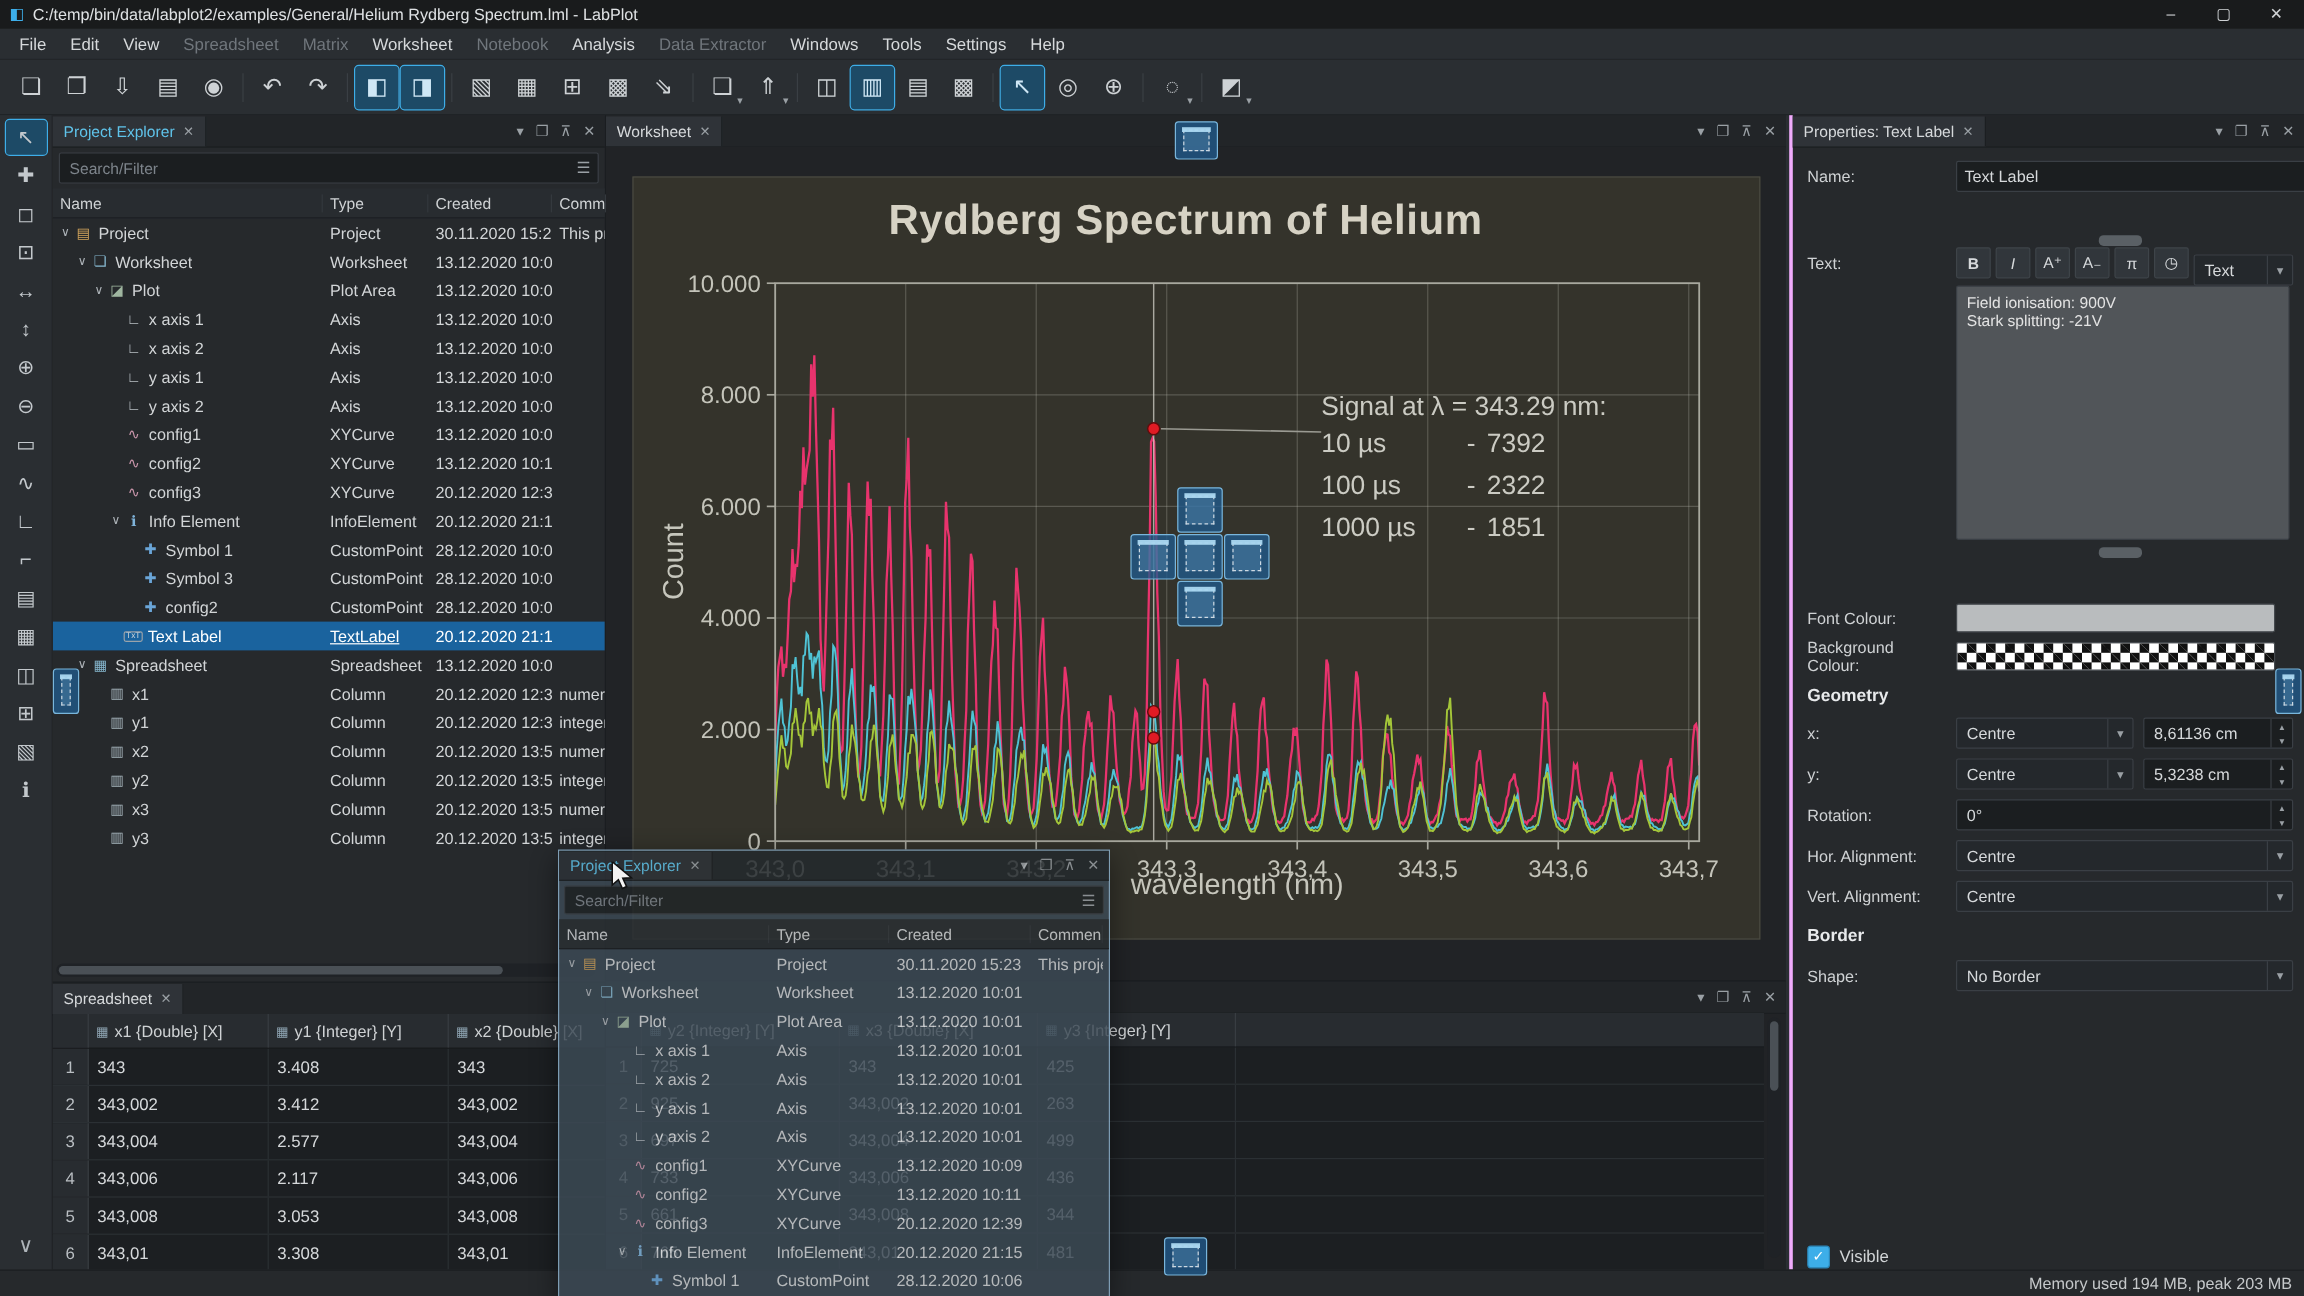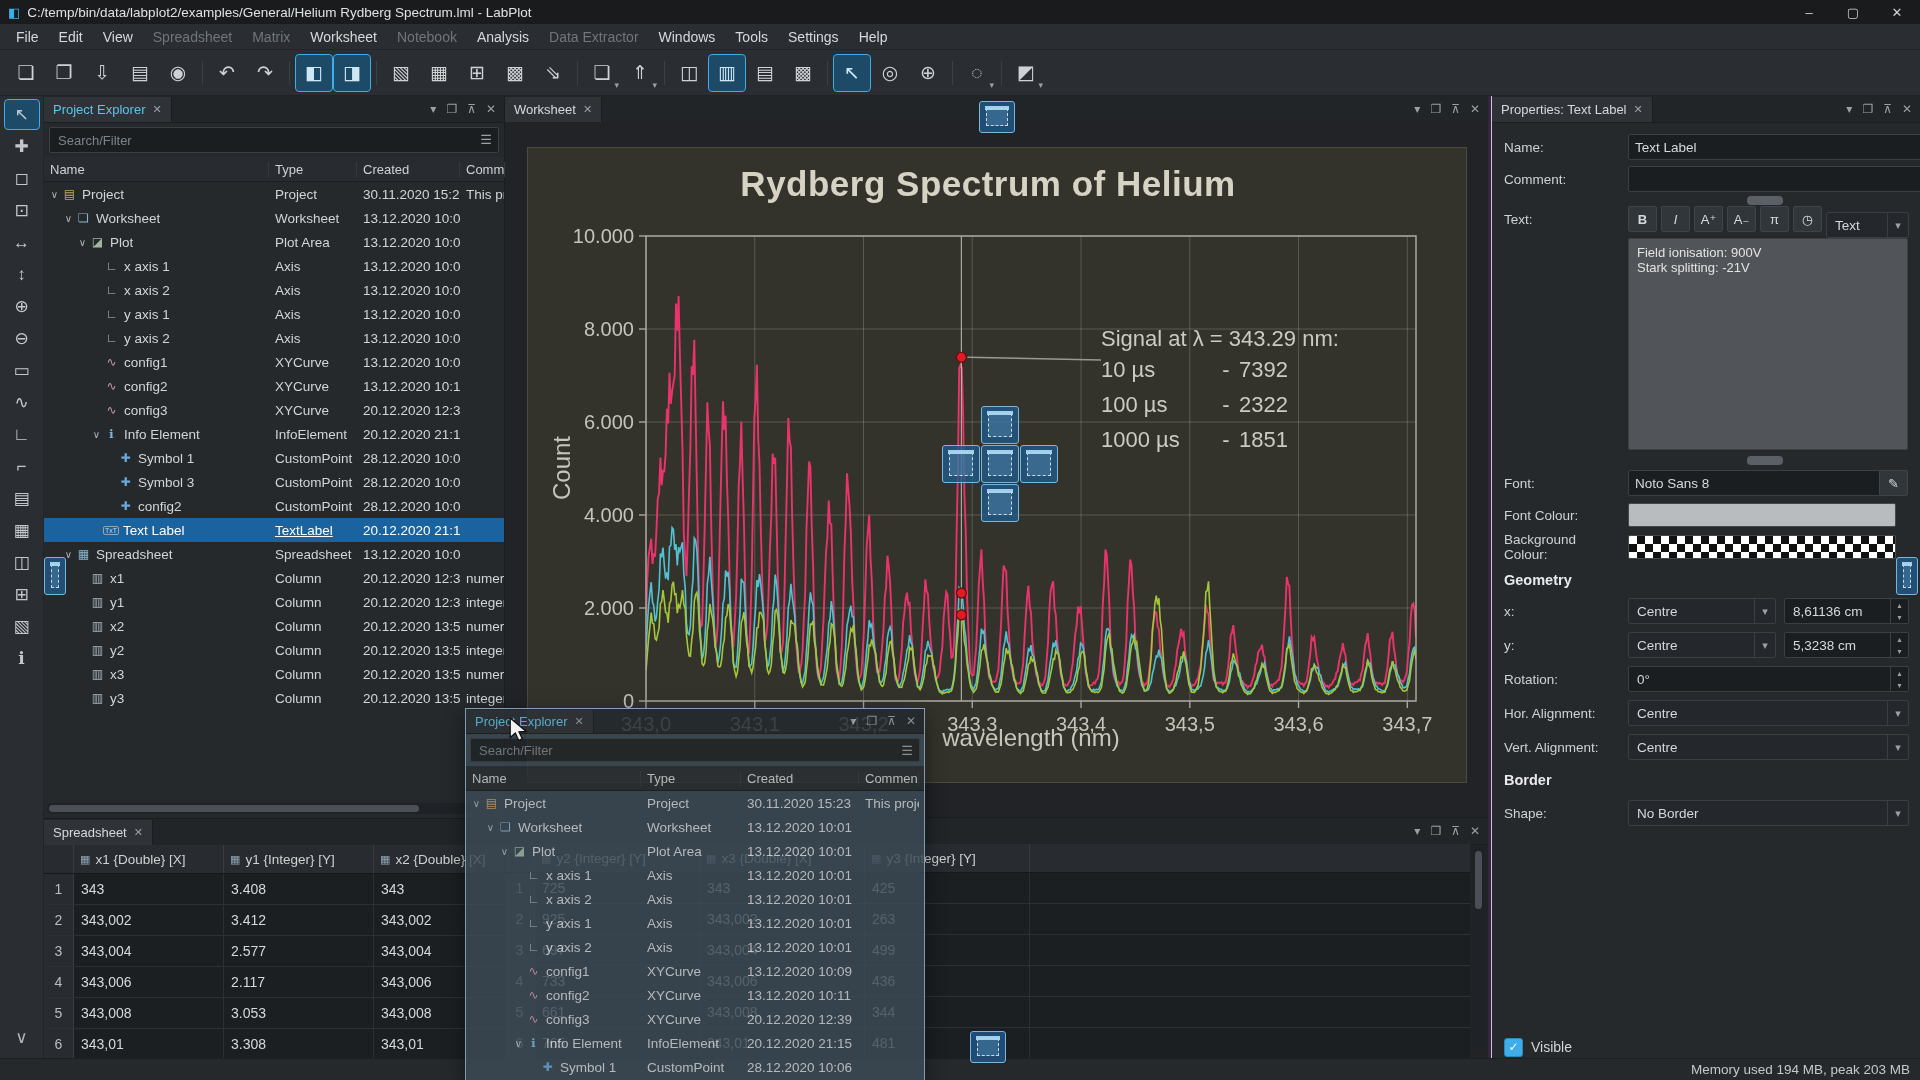--- a/index.html
+++ b/index.html
@@ -89,21 +89,21 @@
   .ylab{position:absolute;left:34px;top:320px;transform:translate(-50%,-50%) rotate(-90deg);font-size:24px;color:#c6c6bc;white-space:nowrap;}
   .xlab{position:absolute;left:503px;top:576px;transform:translateX(-50%);font-size:24px;color:#c6c6bc;white-space:nowrap;}
   #annotation{position:absolute;left:573px;top:178px;font-size:22px;color:#cbcbc3;}
   .al-row{display:flex;height:35px;align-items:center;}
   .al-label{width:112px;}
   .al-dash{width:26px;text-align:center;}
   #bottom-dock{position:absolute;left:0;top:721px;width:983px;height:241px;background:#212326;border-top:1px solid #1a1d20;}
   .vscroll{position:absolute;right:4px;top:30px;width:11px;height:200px;background:#1f2226;border-radius:6px;}
   .vthumb{position:absolute;left:2px;top:3px;width:7px;height:58px;background:#4a5056;border-radius:4px;}
   
-  #props-dock{left:1491px;top:96px;width:429px;height:962px;background:#26292c;border-left:1px solid #f0abfc;}
+  #props-dock{left:1491px;top:96px;width:429px;height:962px;background:#26292c;border-left:3px solid #f0abfc;}
   .prow{position:absolute;left:12px;right:12px;height:26px;display:flex;align-items:center;}
   .plabel{width:112px;font-size:13.5px;color:#cfd2d4;flex:none;}
   .pfield{position:absolute;left:124px;width:281px;height:24px;background:#1b1e20;border:1px solid #3a3f45;
           border-radius:2px;color:#d6d9db;padding:0 6px;font-size:13.5px;font-family:inherit;outline:none;box-sizing:content-box;}
   .combo{position:absolute;height:26px;background:#24282c;border:1px solid #3a3f45;border-radius:2px;
          display:flex;align-items:center;font-size:13.5px;color:#d6d9db;box-sizing:border-box;}
   .combo .cval{flex:1;padding-left:8px;overflow:hidden;white-space:nowrap;}
   .combo .carr{width:20px;text-align:center;color:#9aa0a5;border-left:1px solid #3a3f45;font-size:11px;align-self:stretch;display:flex;align-items:center;justify-content:center;}
   .spin{position:absolute;height:26px;background:#1b1e20;border:1px solid #3a3f45;border-radius:2px;
         display:flex;align-items:center;font-size:13.5px;color:#d6d9db;box-sizing:border-box;}
@@ -776,24 +776,20 @@
           <span class="dock-btn">❐</span>
           <span class="dock-btn">⊼</span>
           <span class="dock-btn">✕</span>
         </div>
     </div>
 
     <div class="prow" style="top:38px;">
       <span class="plabel">Name:</span>
       <input class="pfield" value="Text Label" style="">
     </div>
-    <div class="prow" style="top:70px;">
-      <span class="plabel">Comment:</span>
-      <input class="pfield" value="" style="">
-    </div>
     <div class="phandle" style="top:100px;"></div>
 
     <div class="prow" style="top:110px;">
       <span class="plabel">Text:</span>
       <span id="fmt-buttons" style="position:absolute;left:124px;display:flex;">
           <span class="fmt-btn b">B</span>
           <span class="fmt-btn i">I</span>
           <span class="fmt-btn ">A⁺</span>
           <span class="fmt-btn ">A₋</span>
           <span class="fmt-btn ">π</span>
@@ -804,25 +800,20 @@
         <span class="carr">▾</span>
       </div>
     </div>
 
     <div class="ptext">
       <div>Field ionisation: 900V</div>
       <div>Stark splitting: -21V</div>
     </div>
     <div class="phandle" style="top:360px;"></div>
 
-    <div class="prow" style="top:374px;">
-      <span class="plabel">Font:</span>
-      <input class="pfield" style="width: 246px;" value="Noto Sans 8">
-      <span class="fmt-btn" style="position:absolute;right:0;margin:0;">✎</span>
-    </div>
     <div class="prow" style="top:438px;">
       <span class="plabel">Background Colour:</span>
       <span class="swatch checker"></span>
     </div>
     <div class="prow" style="top:406px;">
       <span class="plabel">Font Colour:</span>
       <span class="swatch gray"></span>
     </div>
 
     <div class="psection" style="top:476px;">Geometry</div>

